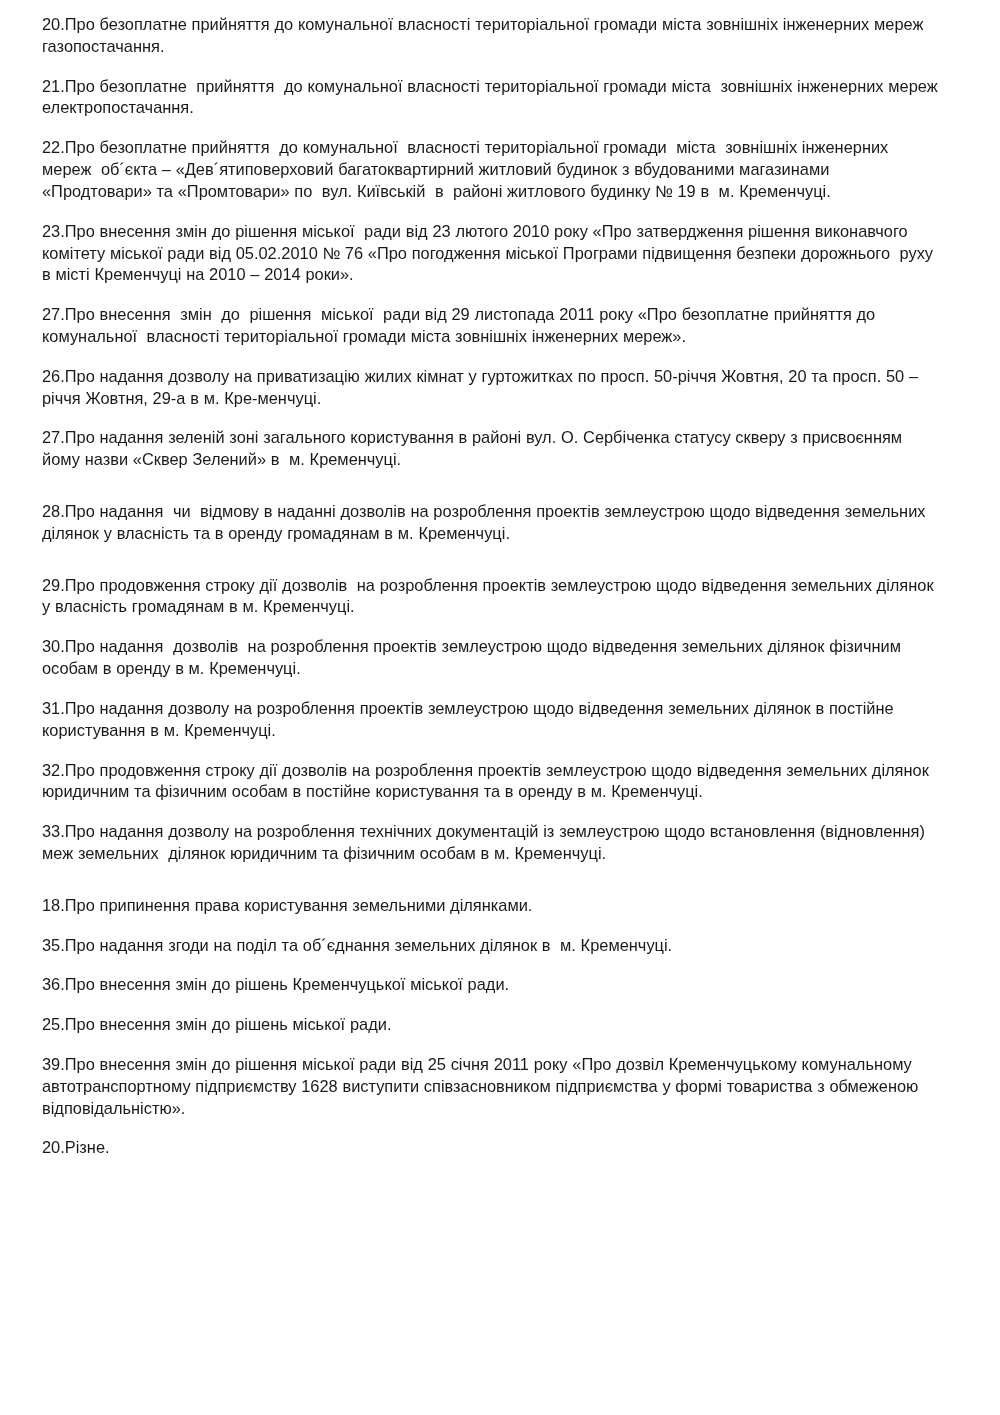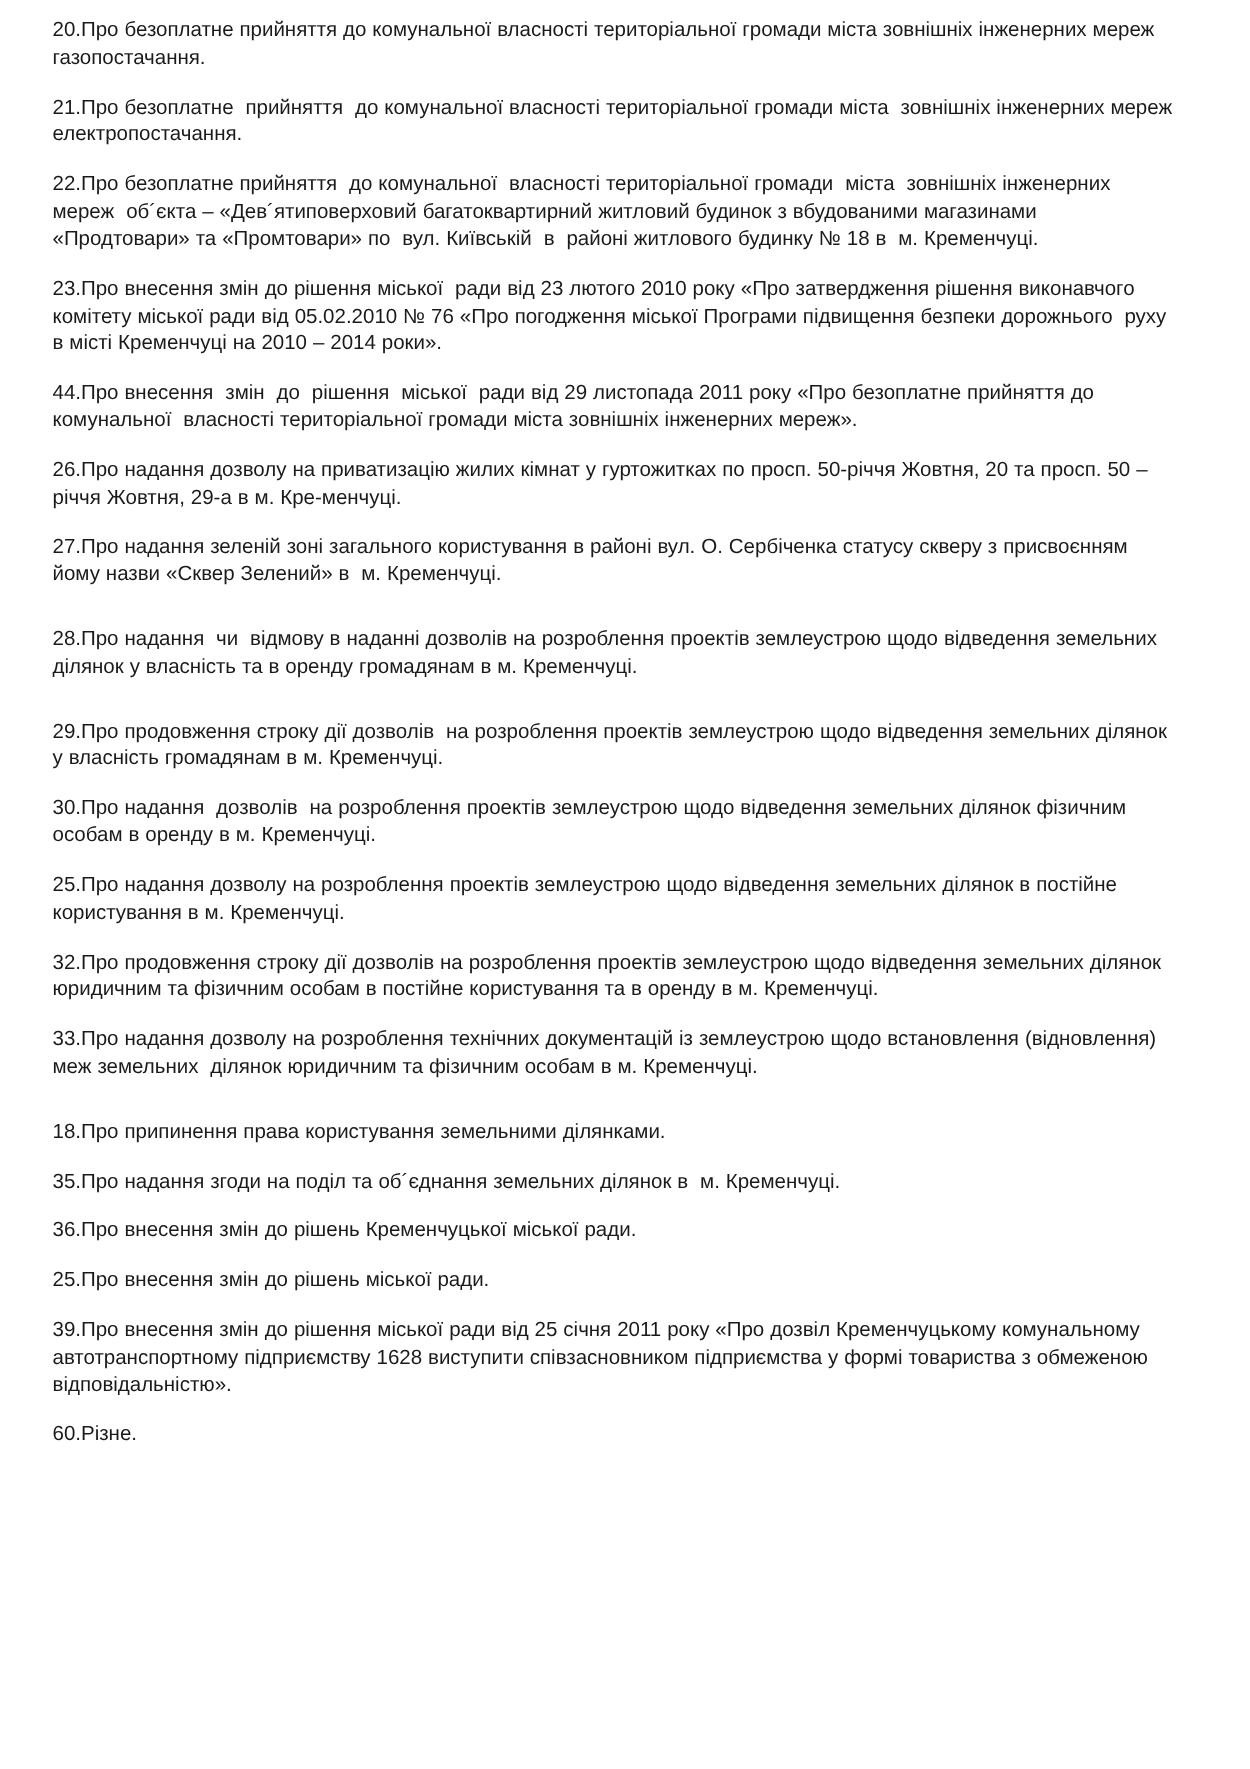--- a/index.html
+++ b/index.html
@@ -36,31 +36,31 @@
     margin-bottom: 30px;
   }
 </style>
 </head>
 <body>
 
 <div class="page">
   <div class="doc-body" id="doc-body">
       <p class="para">20.Про безоплатне прийняття до комунальної власності територіальної громади міста зовнішніх інженерних мереж газопостачання.</p>
       <p class="para">21.Про безоплатне  прийняття  до комунальної власності територіальної громади міста  зовнішніх інженерних мереж електропостачання.</p>
-      <p class="para">22.Про безоплатне прийняття  до комунальної  власності територіальної громади  міста  зовнішніх інженерних  мереж  об´єкта – «Дев´ятиповерховий багатоквартирний житловий будинок з вбудованими магазинами «Продтовари» та «Промтовари» по  вул. Київській  в  районі житлового будинку № 18 в  м. Кременчуці.</p>
+      <p class="para">22.Про безоплатне прийняття  до комунальної  власності територіальної громади  міста  зовнішніх інженерних  мереж  об´єкта – «Дев´ятиповерховий багатоквартирний житловий будинок з вбудованими магазинами «Продтовари» та «Промтовари» по  вул. Київській  в  районі житлового будинку № 19 в  м. Кременчуці.</p>
       <p class="para">23.Про внесення змін до рішення міської  ради від 23 лютого 2010 року «Про затвердження рішення виконавчого комітету міської ради від 05.02.2010 № 76 «Про погодження міської Програми підвищення безпеки дорожнього  руху в місті Кременчуці на 2010 – 2014 роки».</p>
-      <p class="para">44.Про внесення  змін  до  рішення  міської  ради від 29 листопада 2011 року «Про безоплатне прийняття до комунальної  власності територіальної громади міста зовнішніх інженерних мереж».</p>
+      <p class="para">27.Про внесення  змін  до  рішення  міської  ради від 29 листопада 2011 року «Про безоплатне прийняття до комунальної  власності територіальної громади міста зовнішніх інженерних мереж».</p>
       <p class="para">26.Про надання дозволу на приватизацію жилих кімнат у гуртожитках по просп. 50-річчя Жовтня, 20 та просп. 50 – річчя Жовтня, 29-а в м. Кре-менчуці.</p>
       <p class="para gap-lg">27.Про надання зеленій зоні загального користування в районі вул. О. Сербіченка статусу скверу з присвоєнням йому назви «Сквер Зелений» в  м. Кременчуці.</p>
       <p class="para gap-lg">28.Про надання  чи  відмову в наданні дозволів на розроблення проектів землеустрою щодо відведення земельних ділянок у власність та в оренду громадянам в м. Кременчуці.</p>
       <p class="para">29.Про продовження строку дії дозволів  на розроблення проектів землеустрою щодо відведення земельних ділянок у власність громадянам в м. Кременчуці.</p>
       <p class="para">30.Про надання  дозволів  на розроблення проектів землеустрою щодо відведення земельних ділянок фізичним особам в оренду в м. Кременчуці.</p>
-      <p class="para">25.Про надання дозволу на розроблення проектів землеустрою щодо відведення земельних ділянок в постійне користування в м. Кременчуці.</p>
+      <p class="para">31.Про надання дозволу на розроблення проектів землеустрою щодо відведення земельних ділянок в постійне користування в м. Кременчуці.</p>
       <p class="para">32.Про продовження строку дії дозволів на розроблення проектів землеустрою щодо відведення земельних ділянок юридичним та фізичним особам в постійне користування та в оренду в м. Кременчуці.</p>
       <p class="para gap-lg">33.Про надання дозволу на розроблення технічних документацій із землеустрою щодо встановлення (відновлення) меж земельних  ділянок юридичним та фізичним особам в м. Кременчуці.</p>
       <p class="para">18.Про припинення права користування земельними ділянками.</p>
       <p class="para">35.Про надання згоди на поділ та об´єднання земельних ділянок в  м. Кременчуці.</p>
       <p class="para">36.Про внесення змін до рішень Кременчуцької міської ради.</p>
       <p class="para">25.Про внесення змін до рішень міської ради.</p>
       <p class="para">39.Про внесення змін до рішення міської ради від 25 січня 2011 року «Про дозвіл Кременчуцькому комунальному автотранспортному підприємству 1628 виступити співзасновником підприємства у формі товариства з обмеженою відповідальністю».</p>
-      <p class="para">60.Різне.</p>
+      <p class="para">20.Різне.</p>
     </div>
 </div>
 
 </body></html>

